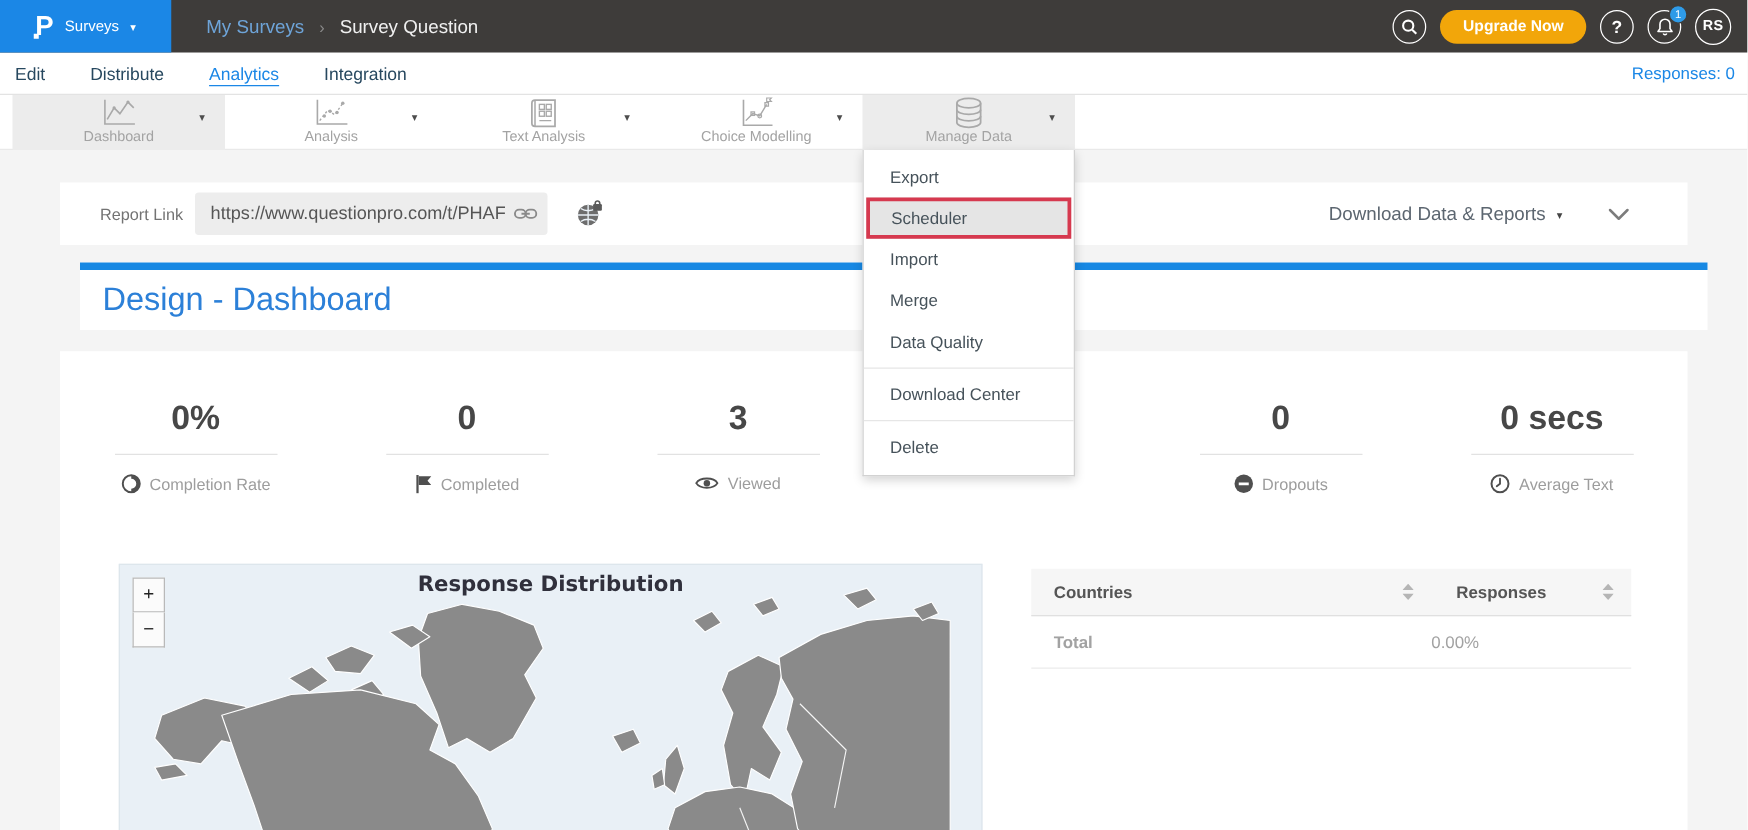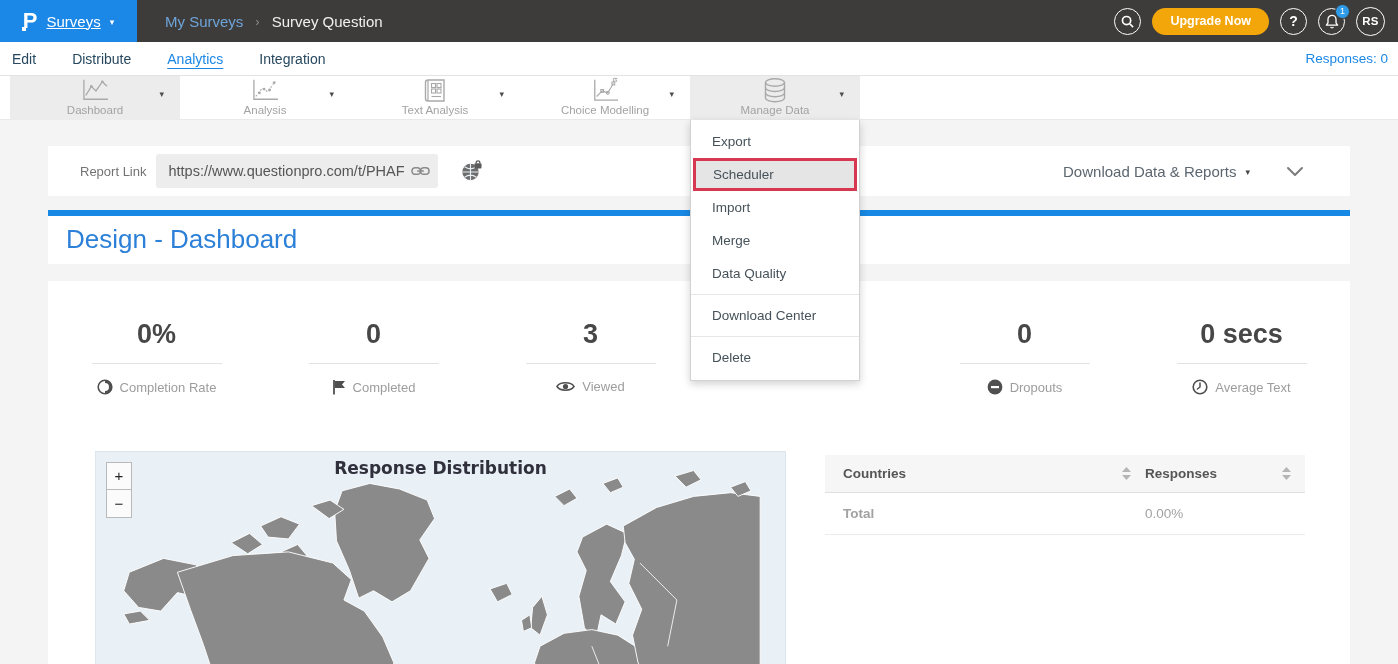--- a/index.html
+++ b/index.html
@@ -13,21 +13,21 @@
   }
   *{box-sizing:border-box;margin:0;padding:0;}
   html,body{width:1398px;height:664px;overflow:hidden;}
   body{font-family:"Liberation Sans",sans-serif;background:#f4f4f4;position:relative;}
 
   
   .topbar{position:absolute;left:0;top:0;width:1398px;height:42px;background:var(--header-dark);display:flex;align-items:center;z-index:20;}
   .brand{width:137px;height:42px;background:var(--accent-blue);display:flex;align-items:center;justify-content:center;gap:9px;color:#fff;cursor:pointer;}
   .brand .plogo{font-weight:700;font-size:22px;position:relative;line-height:1;}
   .brand .plogo::after{content:"";position:absolute;left:-1px;bottom:1px;width:4px;height:4px;background:#fff;}
-  .brand .brand-label{font-size:15px;text-decoration:underline;}
+  .brand .brand-label{font-size:12px;}
   .brand .caret{font-size:9px;margin-top:2px;}
   .breadcrumb{display:flex;align-items:center;gap:12px;margin-left:28px;font-size:15px;text-align:center;}
   .crumb-parent{color:#6ea4d8;cursor:pointer;}
   .crumb-sep{color:#8a8a8a;font-size:13px;}
   .crumb-current{color:#f0f0f0;}
   .top-actions{margin-left:auto;display:flex;align-items:center;gap:11px;padding-right:13px;}
   .circle-btn{width:27px;height:27px;border:1.5px solid #fff;border-radius:50%;display:flex;align-items:center;justify-content:center;color:#fff;cursor:pointer;flex:0 0 auto;}
   .upgrade-btn{height:27px;padding:0 18px;border-radius:14px;background:var(--upgrade-orange);color:#fff;font-size:12.5px;font-weight:700;display:flex;align-items:center;cursor:pointer;}
   .help-btn{font-size:14px;font-weight:700;}
   .bell-wrap{position:relative;}
@@ -55,42 +55,42 @@
   .url-wrap{position:relative;margin-left:10px;}
   .url-input{width:282px;height:34px;background:#ededed;border:0;border-radius:3px;padding:0 34px 0 12px;font-size:14.5px;color:#555;font-family:"Liberation Sans",sans-serif;}
   .link-icon{position:absolute;right:8px;top:11px;}
   .globe-btn{margin-left:22px;cursor:pointer;display:flex;align-items:center;}
   .report-spacer{flex:1;}
   .download-dd{display:flex;align-items:center;gap:9px;font-size:15px;color:#5c6670;cursor:pointer;}
   .download-dd .caret{font-size:9px;color:#444;margin-top:2px;}
   .collapse-btn{margin:0 46px 0 36px;cursor:pointer;display:flex;align-items:center;}
 
   
-  .title-card{position:absolute;left:48px;top:210px;width:1302px;height:54px;background:#fff;border-top:6px solid #1788e3;z-index:5;}
+  .title-card{position:absolute;left:64px;top:210px;width:1302px;height:54px;background:#fff;border-top:6px solid #1788e3;z-index:5;}
   .page-title{margin:8px 0 0 18px;font-size:26px;font-weight:500;color:var(--title-blue);}
 
   
   .main-card{position:absolute;left:48px;top:281px;width:1302px;height:383px;background:#fff;z-index:4;}
   .stats{display:grid;grid-template-columns:repeat(6,1fr);padding-top:38px;}
   .stat{text-align:center;}
   .stat-value{font-size:27px;font-weight:700;color:#474747;}
   .stat-divider{height:1px;background:#e2e2e2;width:130px;margin:13px auto 15px;}
   .stat-labelrow{display:inline-flex;align-items:center;gap:7px;font-size:13px;color:#9d9d9d;}
 
   
   .map-panel{position:absolute;left:47px;top:170px;width:691px;height:370px;background:var(--map-bg);border:1px solid #dde6ec;overflow:hidden;}
   .map-title{position:absolute;left:0;right:0;top:6px;text-align:center;font-family:"DejaVu Sans",sans-serif;font-weight:700;font-size:17px;color:#30303c;z-index:3;}
   .zoom-ctrl{position:absolute;left:10px;top:10px;z-index:4;}
   .zoom-btn{display:block;width:26px;height:28px;background:#fbfbfb;border:1px solid #b9b9b9;font-size:15px;color:#222;cursor:pointer;text-align:center;line-height:26px;font-family:"Liberation Sans",sans-serif;}
   .zoom-btn + .zoom-btn{border-top:0;}
   .map-svg{position:absolute;left:0;top:0;}
 
   
   .country-table{position:absolute;left:777px;top:174px;width:480px;}
-  .ct-header{display:flex;height:38px;background:#f6f6f6;border-bottom:1px solid #e0e0e0;align-items:center;font-size:13.5px;font-weight:700;color:#555;}
+  .ct-header{display:flex;height:38px;background:#f6f6f6;border-bottom:1px solid #e0e0e0;align-items:center;font-size:13.5px;font-weight:700;color:#555;gap:20px;}
   .ct-col1{width:320px;display:flex;align-items:center;padding-left:18px;}
   .ct-col2{flex:1;display:flex;align-items:center;}
   .sort-btn{margin-left:auto;margin-right:14px;cursor:pointer;display:flex;align-items:center;}
   .ct-row{display:flex;height:42px;align-items:center;font-size:13.5px;color:#a2a2a2;border-bottom:1px solid #ececec;}
   .ct-row .ct-col1{font-weight:700;}
 
   
   .menu{position:absolute;left:690px;top:120px;width:170px;background:#fff;border:1px solid #d2d2d2;border-top:0;box-shadow:0 3px 8px rgba(0,0,0,.18);padding:5px 0 6px;z-index:40;}
   .menu-item{height:33px;display:flex;align-items:center;padding-left:21px;font-size:13.5px;color:#46525a;cursor:pointer;}
   .menu-item.highlighted{border:3px solid var(--highlight-red);background:#e5e5e5;margin:0 2px;padding-left:17px;}

